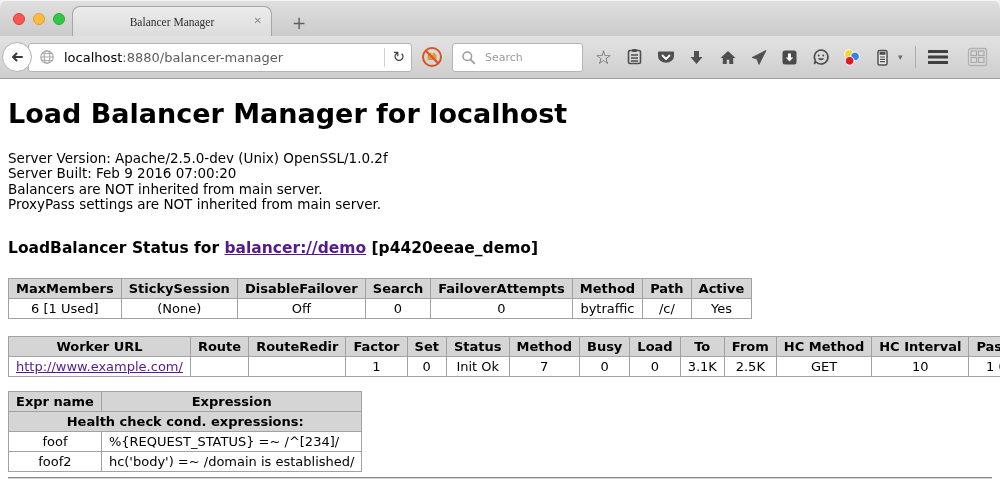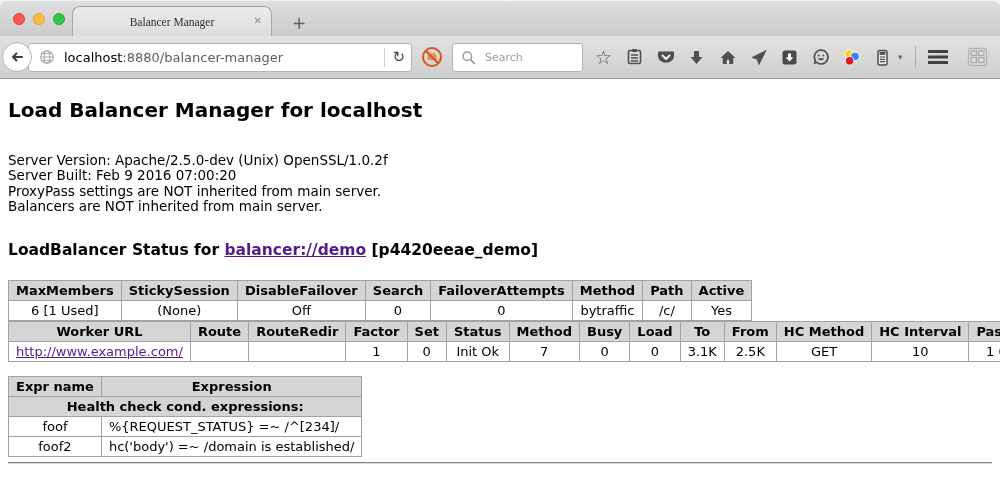--- a/index.html
+++ b/index.html
@@ -62,28 +62,28 @@
   .iconrow { display:flex; align-items:center; gap:12px; margin-left:11px; }
   .tbicon { display:flex; align-items:center; justify-content:center; width:19px; height:19px; }
   .glyph-star { font-size:19px; color:#4f4f4f; line-height:1; }
   .caret { font-size:9px; color:#6d6d6d; margin-left:-6px; }
   .sep { width:1px; height:22px; background:#adadad; margin:0 10px 0 12px; }
   
   .content {
     background:#fff; height:411px; padding:2px 8px 0 8px; overflow:hidden;
     font-size:13.5px; color:#000;
   }
-  .content h1 { font-size:20px; margin:17px 0 31px 0; font-weight:bold; }
+  .content h1 { font-size:27px; margin:17px 0 22px 0; font-weight:bold; }
   .info div { line-height:15.3px; }
   .status-h { font-size:15.5px; font-weight:bold; margin:27px 0 21px 0; }
   .status-h a { color:#551a8b; }
   table { border-collapse:collapse; font-size:13px; border:1px solid #8c8c8c; }
   th,td { border:1px solid #a2a2a2; padding:1.5px 7px; text-align:center; white-space:nowrap; height:20px; }
   th { background:#d5d5d5; font-weight:bold; }
-  .balancer-table { }
+  .balancer-table { margin-bottom:17px; }
   .worker-table { margin-bottom:14px; }
   td.left { text-align:left; }
   a.worker-link { color:#551a8b;text-align:right; }
   .rule { height:2px; border:none; border-top:1px solid #848484; border-bottom:1px solid #d8d8d8; background:#adadad; margin:5px 0 0 0; }
   
   .bt-c0{min-width:92px}.bt-c1{min-width:86px}.bt-c2{min-width:128px}.bt-c3{min-width:50px}
   .bt-c4{min-width:118px}.bt-c5{min-width:58px}.bt-c6{min-width:36px}.bt-c7{min-width:44px}
   .wt-c0{min-width:166px}.wt-c1{min-width:44px}.wt-c2{min-width:74px}.wt-c3{min-width:48px}
   .wt-c4{min-width:28px}.wt-c5{min-width:50px}.wt-c6{min-width:50px}.wt-c7{min-width:36px}
   .wt-c8{min-width:36px}.wt-c9{min-width:36px}.wt-c10{min-width:42px}.wt-c11{min-width:70px}
@@ -229,22 +229,22 @@
       </svg>
     </span>
   </div>
 
   <div class="content">
     <h1>Load Balancer Manager for localhost</h1>
 
     <div class="info">
       <div>Server Version: Apache/2.5.0-dev (Unix) OpenSSL/1.0.2f</div>
       <div>Server Built: Feb 9 2016 07:00:20</div>
+      <div>Balancers are NOT inherited from main server.</div>
       <div>ProxyPass settings are NOT inherited from main server.</div>
-      <div>Balancers are NOT inherited from main server.</div>
     </div>
 
     <div class="status-h">
       <span>LoadBalancer Status for</span>
       <a href="#">balancer://demo</a>
       <span>[p4420eeae_demo]</span>
     </div>
 
     <table class="balancer-table">
       <tbody>

